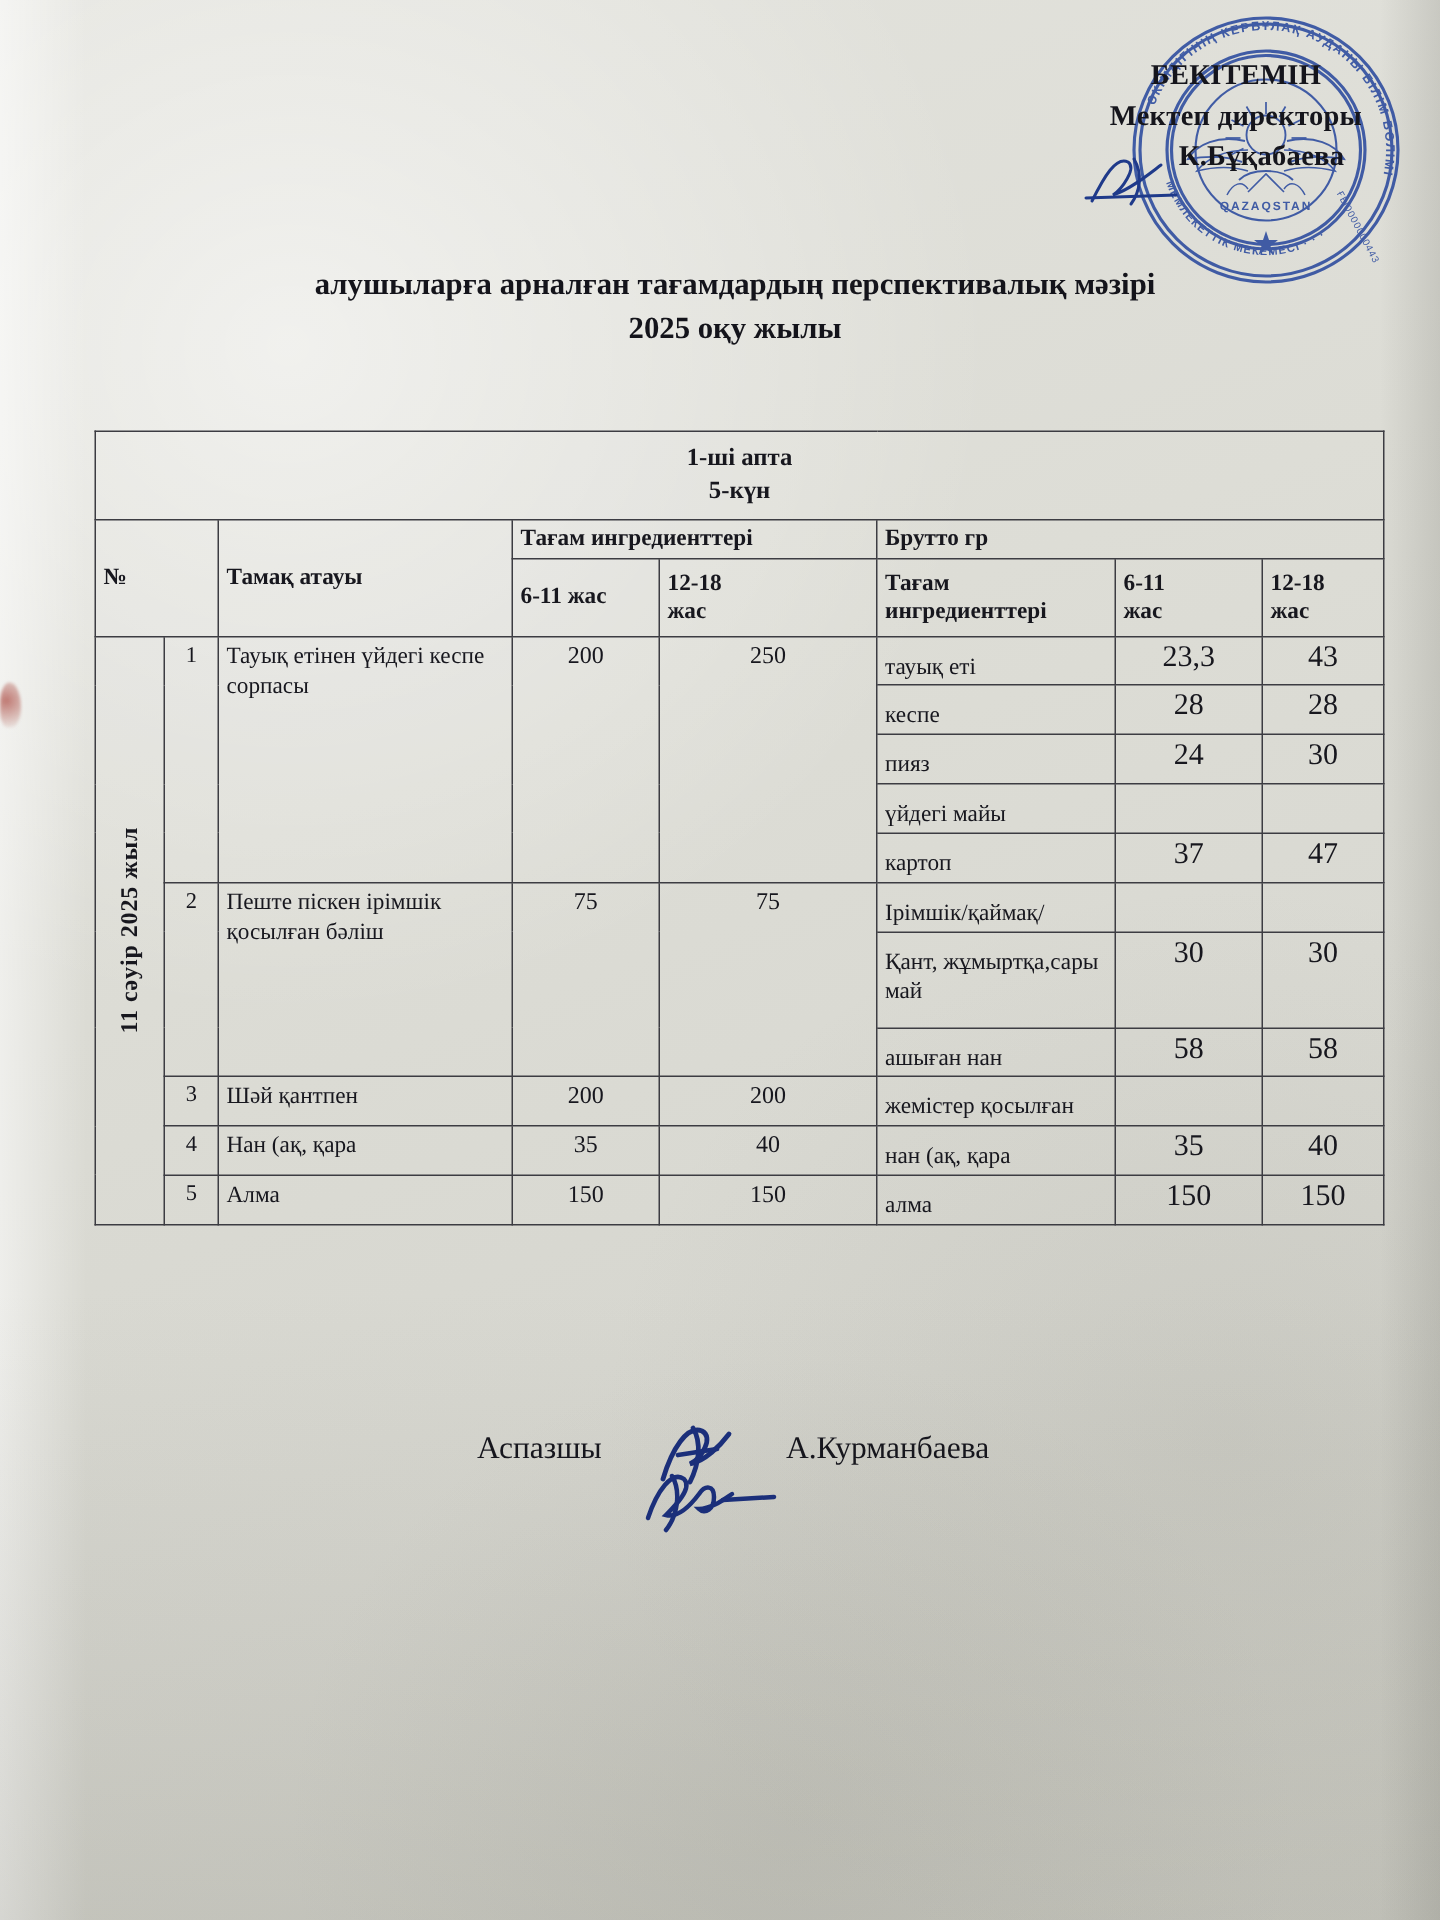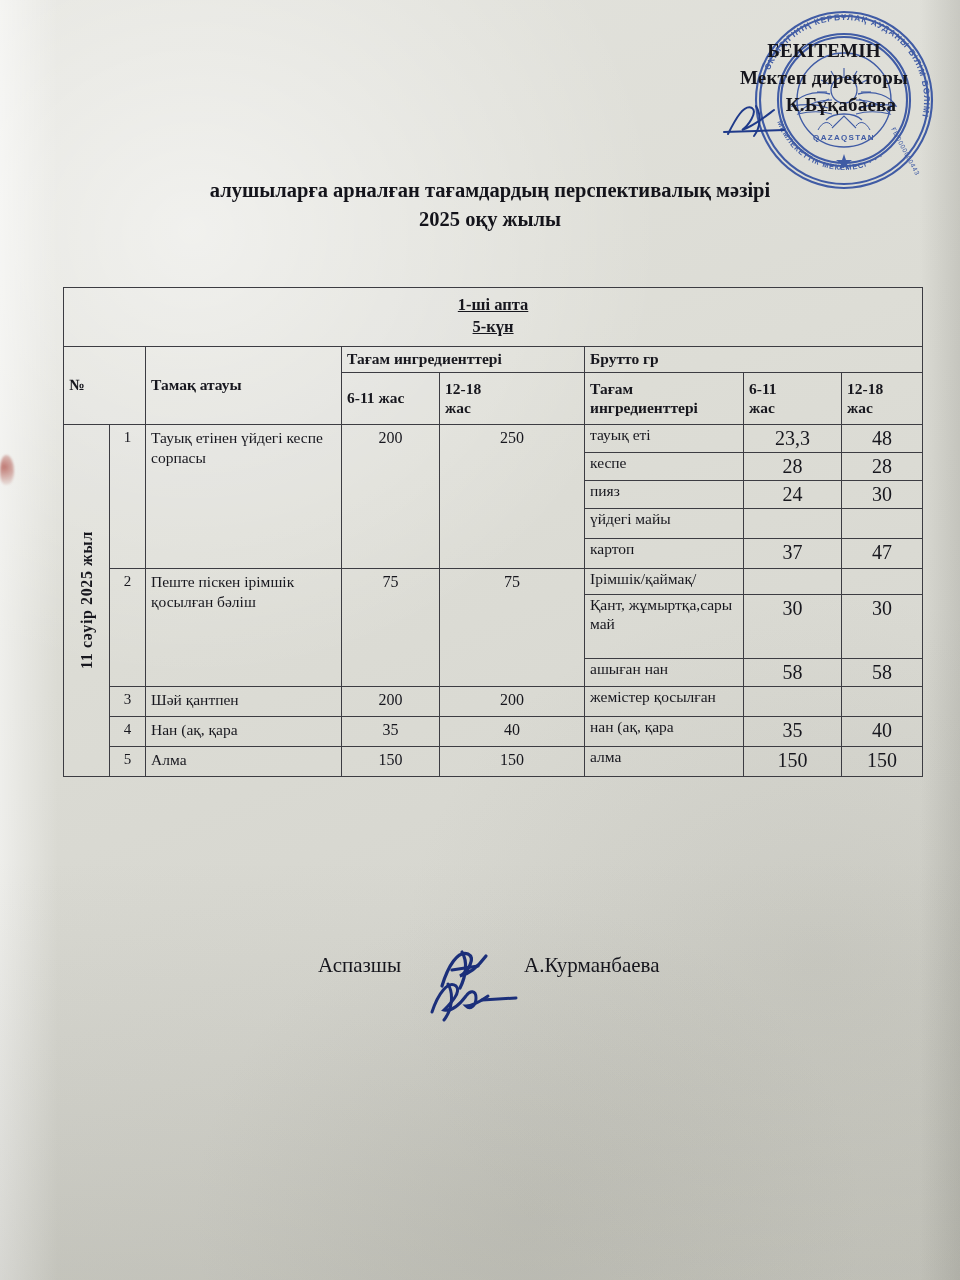--- a/index.html
+++ b/index.html
@@ -113,42 +113,41 @@
     font-weight: bold;
     vertical-align: middle;
     line-height: 1.25;
   }
   #menu-table .week {
     text-align: center;
     font-weight: bold;
     font-size: 16.5px;
     line-height: 1.35;
     padding: 6px 0 7px 0;
-    text-decoration: underline;
   }
   #menu-table .num {
     text-align: center;
     font-size: 15px;
     vertical-align: top;
     padding-top: 4px;
   }
   #menu-table .dish {
     line-height: 1.3;
     padding-top: 3px;
   }
   #menu-table .qty {
     text-align: center;
     vertical-align: top;
     padding-top: 4px;
     font-size: 16px;
     margin-top: 28px;
   }
   #menu-table .ing {
     line-height: 1.28;
-    padding-top: 0;
+    padding-top: 10px;
     padding-bottom: 2px;
   }
   #menu-table .gram {
     text-align: center;
     font-size: 20px;
     vertical-align: top;
     padding-top: 2px;
   }
   .datecell {
     position: relative;
@@ -325,21 +324,21 @@
     <tr style="height: 26px;">
           <td class="datecell" rowspan="11">
             <div class="daterot">11 сәуір  2025 жыл</div>
           </td>
           <td class="num" rowspan="5">1</td>
           <td class="dish" rowspan="5">Тауық етінен үйдегі кеспе сорпасы</td>
           <td class="qty" rowspan="5">200</td>
           <td class="qty" rowspan="5">250</td>
           <td class="ing">тауық еті</td>
           <td class="gram">23,3</td>
-          <td class="gram">48</td>
+          <td class="gram">43</td>
         </tr>
         <tr style="height: 26px;">
           <td class="ing">кеспе</td>
           <td class="gram">28</td>
           <td class="gram">28</td>
         </tr>
         <tr style="height: 26px;">
           <td class="ing">пияз</td>
           <td class="gram">24</td>
           <td class="gram">30</td>

